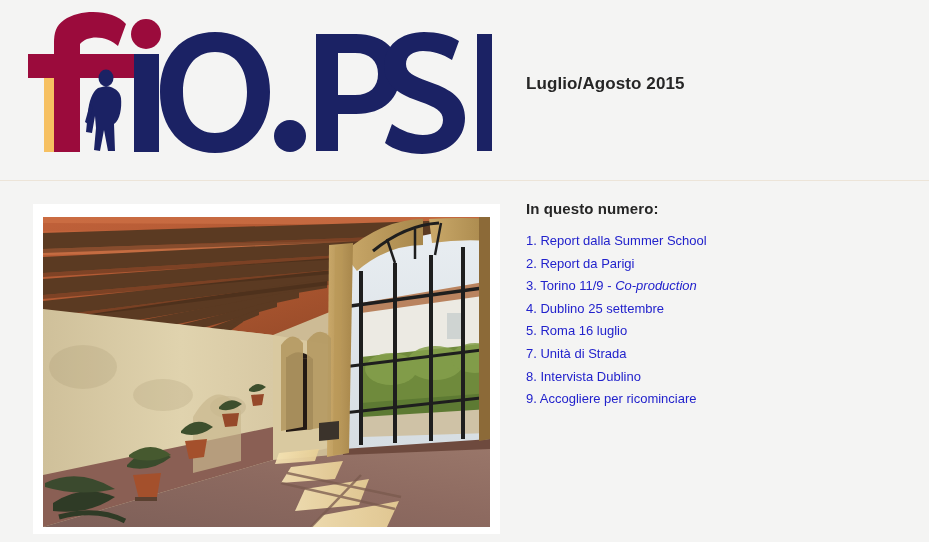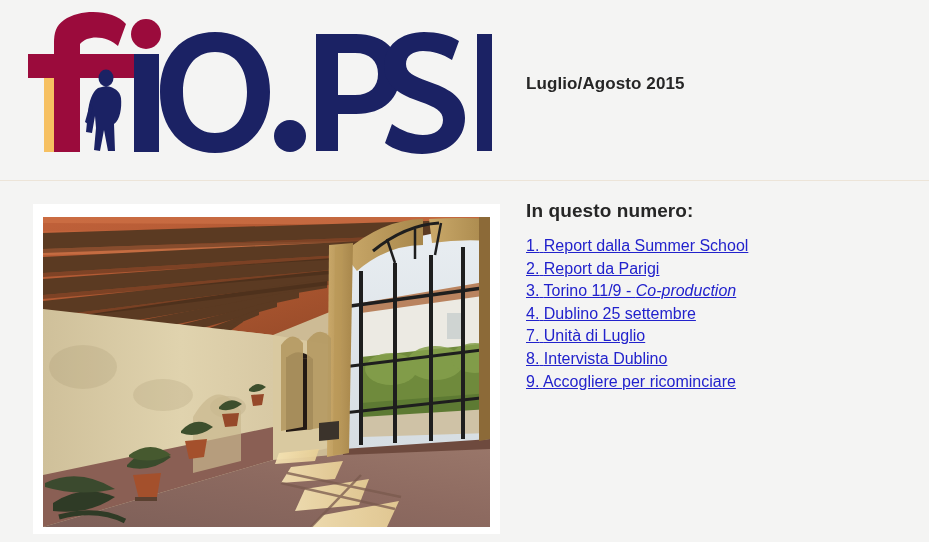--- a/index.html
+++ b/index.html
@@ -78,37 +78,36 @@
   #photo svg { display: block; }
 
   
   #toc {
     position: absolute;
     left: 526px;
     top: 19px;
     width: 380px;
   }
   #toc-heading {
-    font-size: 19px;
+    font-size: 15px;
     font-weight: bold;
     color: #262626;
     margin: 0 0 13px 0;
     letter-spacing: 0.1px;
   }
   #toc-list {
     list-style: none;
     margin: 0;
     padding: 0;
   }
   #toc-list li {
-    font-size: 16px;
+    font-size: 13px;
     line-height: 22.6px;
     color: #2222cc;
     white-space: nowrap;
-    text-decoration: underline;
   }
   #toc-list li .num { color: #2222cc; }
   #toc-list li .txt { color: #2222cc; }
   #toc-list li .ital { font-style: italic; text-align: center; }
 </style>
 </head>
 <body>
 
 <div id="header">
 
@@ -333,18 +332,19 @@
     </div>
   </div>
 
   <div id="toc">
     <div id="toc-heading">In questo numero:</div>
     <ul id="toc-list">
       <li><span class="num">1.</span> <span class="txt">Report dalla Summer School</span></li>
       <li><span class="num">2.</span> <span class="txt">Report da Parigi</span></li>
       <li><span class="num">3.</span> <span class="txt">Torino 11/9 - </span><span class="ital">Co-production</span></li>
       <li><span class="num">4.</span> <span class="txt">Dublino 25 settembre</span></li>
-      <li><span class="num">7.</span> <span class="txt">Unità di Luglio</span></li>
+      <li><span class="num">5.</span> <span class="txt">Roma 16 luglio</span></li>
+      <li><span class="num">7.</span> <span class="txt">Unità di Strada</span></li>
       <li><span class="num">8.</span> <span class="txt">Intervista Dublino</span></li>
       <li><span class="num">9.</span> <span class="txt">Accogliere per ricominciare</span></li>
     </ul>
   </div>
 </div>
 
 </body></html>

